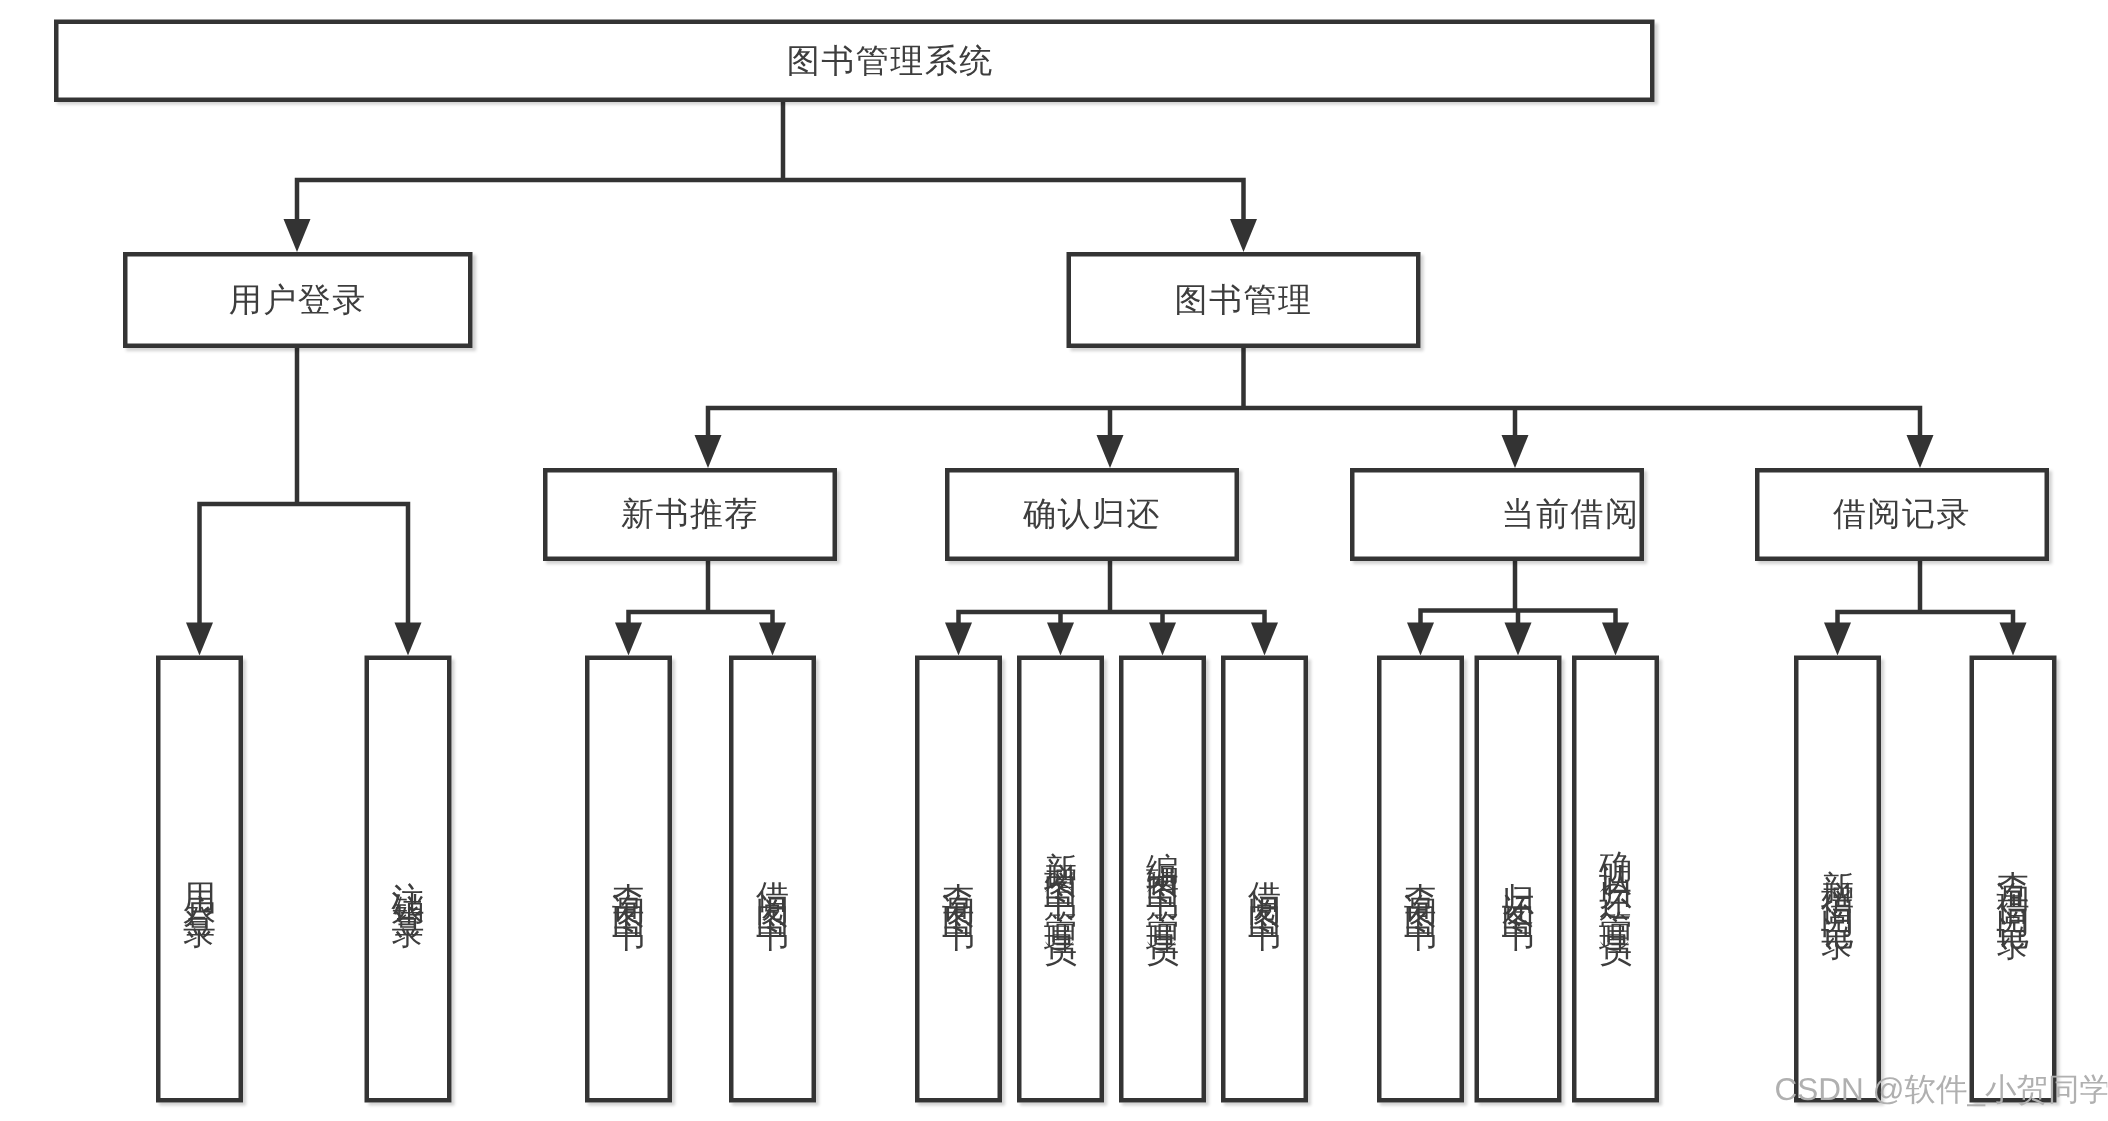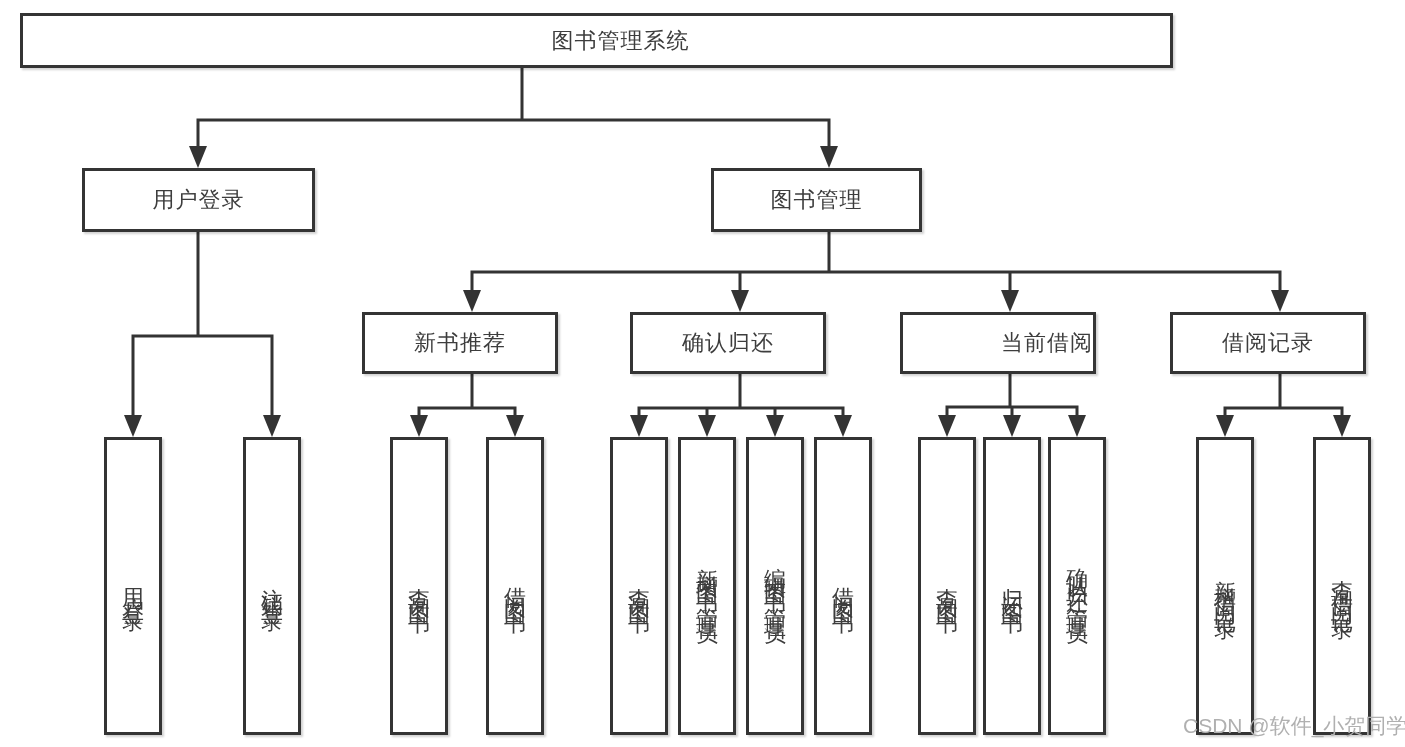--- a/index.html
+++ b/index.html
@@ -39,24 +39,24 @@
     white-space: nowrap;
   }
   .v-node {
     writing-mode: vertical-rl;
     font-size: 22px;
     letter-spacing: 8px;
     line-height: 1;
     text-align: center;
   }
   
-  .n-root   { left: 20px;  top: 13px;  width: 1153px; height: 55px; padding-left: 48px; }
+  .n-root   { left: 36px;  top: 13px;  width: 1067px; height: 55px; padding-left: 48px; }
   
   .n-login  { left: 82px;  top: 168px; width: 233px;  height: 64px; }
-  .n-mgmt   { left: 711px; top: 168px; width: 211px;  height: 64px; }
+  .n-mgmt   { left: 711px; top: 168px; width: 236px;  height: 64px; }
   
   .n-l3     { top: 312px; height: 62px; width: 196px; }
   .n-newrec { left: 362px; }
   .n-borrow { left: 630px; }
   .n-current{ left: 900px; justify-content: flex-end; }
   .n-record { left: 1170px; }
   
   .leaf     { top: 437px; height: 298px; width: 58px; }
   .lf-1  { left: 104px; }
   .lf-2  { left: 243px; }

